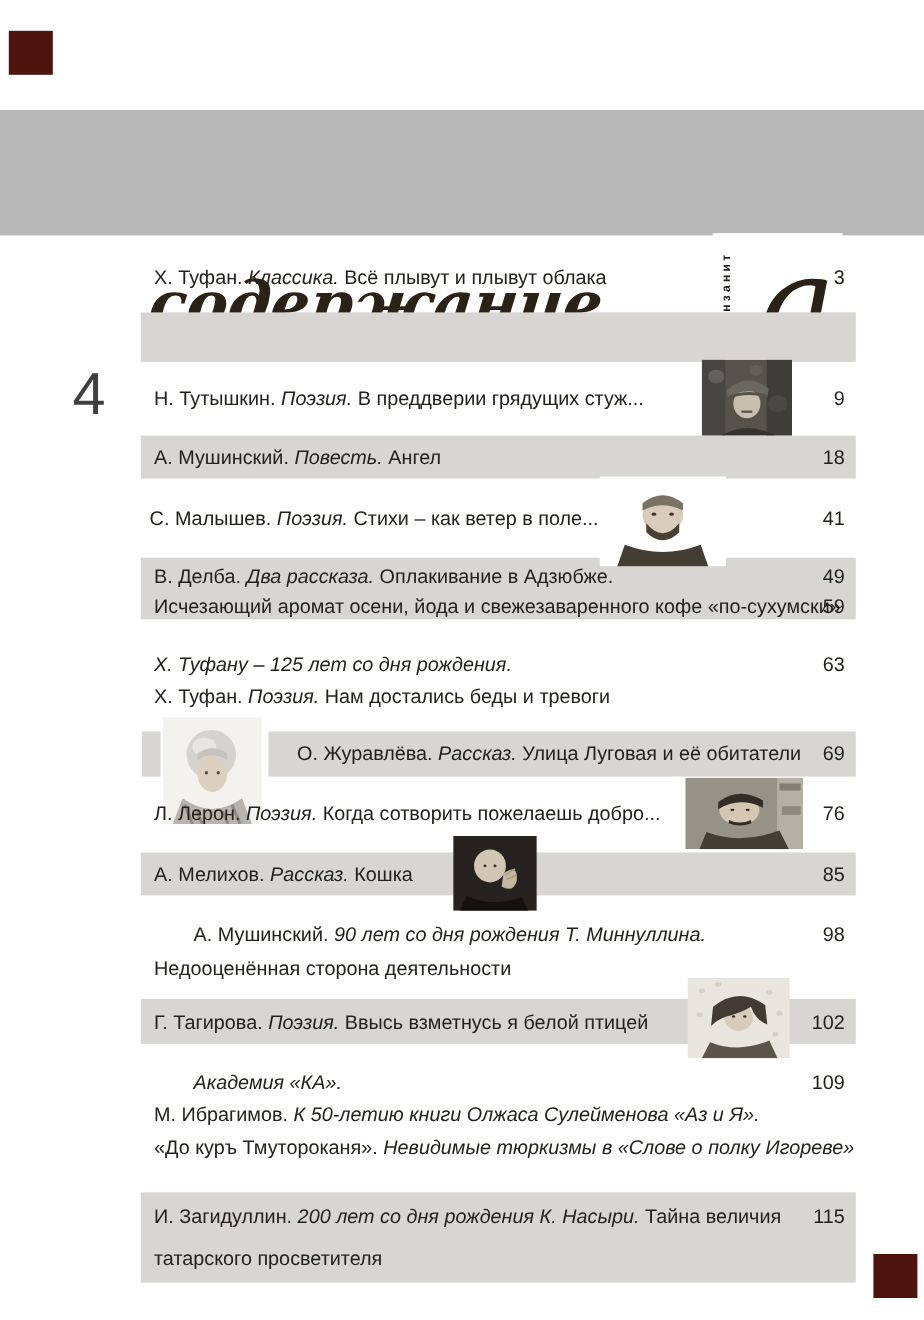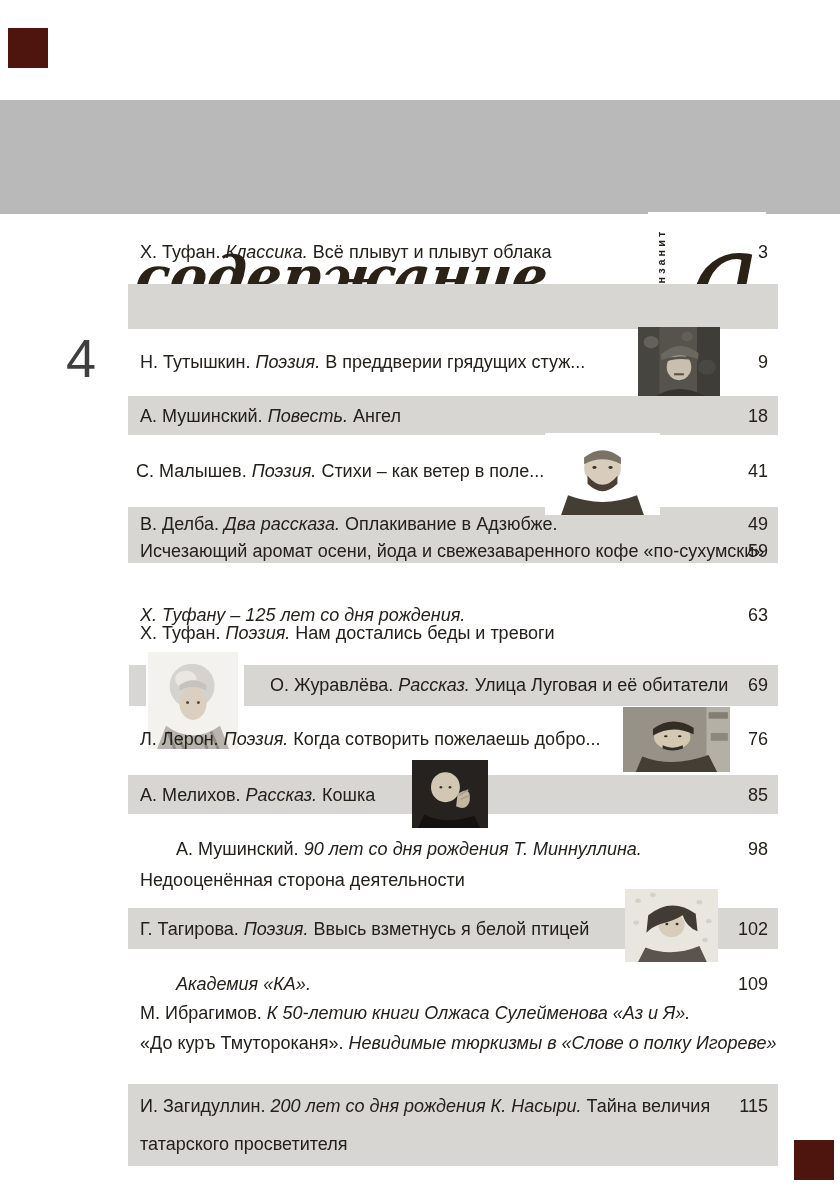--- a/index.html
+++ b/index.html
@@ -66,21 +66,21 @@
     </div>
     <div class="bar" style="left: 128px; top: 507px; width: 650px; height: 56px; background: rgb(215, 214, 211);"></div>
     <div class="line" style="top: 511px; text-align: center;">
       <span class="txt" style="left: 140px;"><span>В. Делба. </span><span class="it">Два рассказа.</span><span> Оплакивание в Адзюбже.</span></span>
       <span class="pg">49</span>
     </div>
     <div class="line" style="top: 538px;">
       <span class="txt" style="left: 140px;"><span>Исчезающий аромат осени, йода и свежезаваренного кофе «по-сухумски»</span></span>
       <span class="pg">59</span>
     </div>
-    <div class="line" style="top: 591px; margin-top: 11px;">
+    <div class="line" style="top: 591px;">
       <span class="txt" style="left: 140px;"><span class="it">Х. Туфану – 125 лет со дня рождения.</span></span>
       <span class="pg">63</span>
     </div>
     <div class="line" style="top: 620px;">
       <span class="txt" style="left: 140px;"><span>Х. Туфан. </span><span class="it">Поэзия.</span><span> Нам достались беды и тревоги</span></span>
     </div>
     <div class="bar" style="left: 244px; top: 665px; width: 534px; height: 41px; background: rgb(215, 214, 211);"></div>
     <div class="stub" style="left: 129px; top: 665px; width: 17px; height: 41px; background: rgb(215, 214, 211);"></div>
     <div class="line" style="top: 672px;">
       <span class="txt" style="left: 270px;"><span>О. Журавлёва. </span><span class="it">Рассказ.</span><span> Улица Луговая и её обитатели</span></span>

